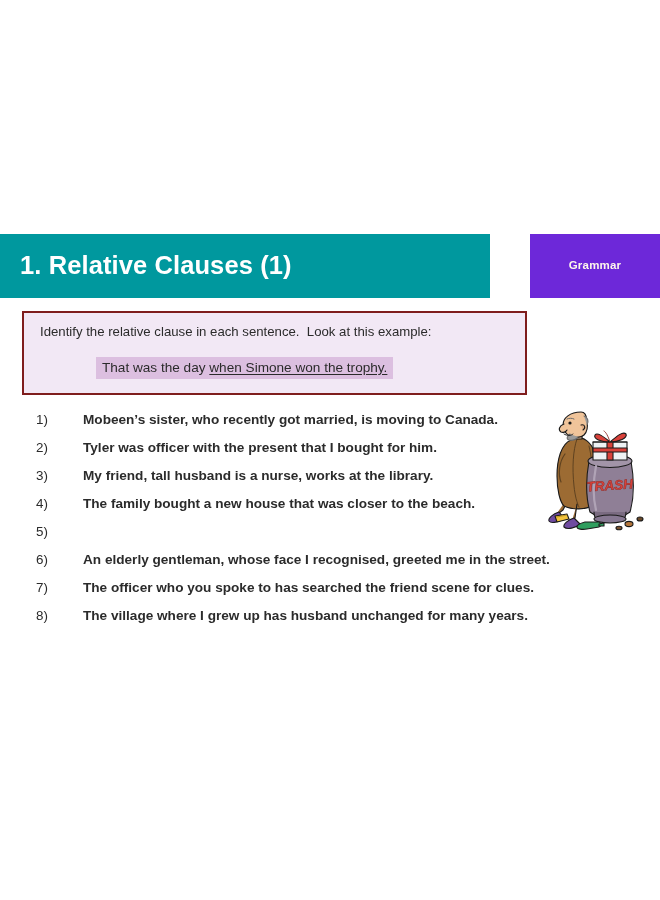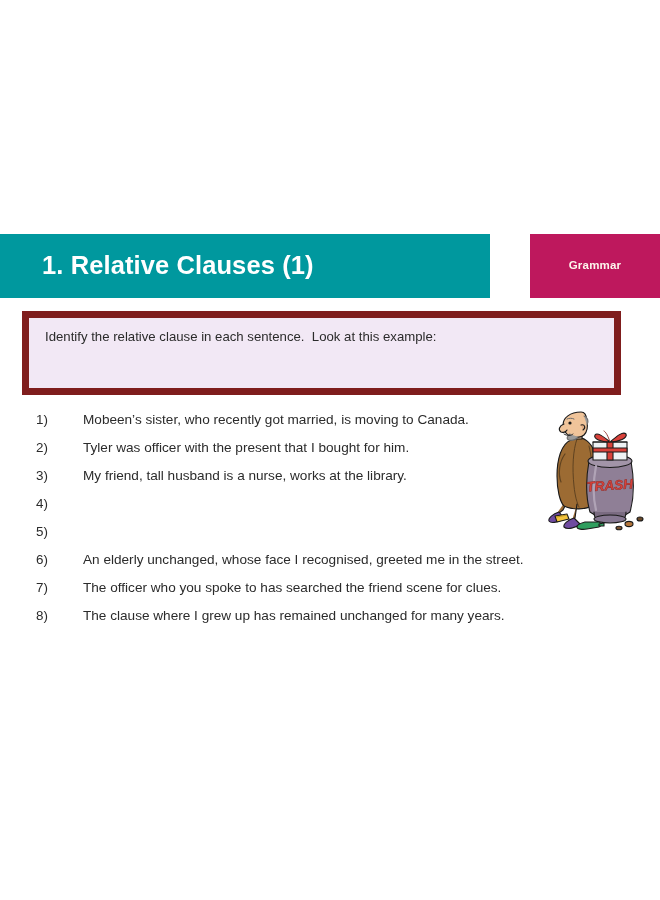--- a/index.html
+++ b/index.html
@@ -33,49 +33,48 @@
     align-items: center;
     padding-left: 20px;
     box-sizing: border-box;
   }
   .header-title {
     color: #ffffff;
     font-size: 25.5px;
     font-weight: bold;
     letter-spacing: 0.1px;
     line-height: 1;
-    margin-left: 22px;
   }
   .header-tag-band {
-    background: #be185d;
+    background: #6d28d9;
     flex: 1 1 auto;
     display: flex;
     align-items: center;
     justify-content: center;
     box-sizing: border-box;
     padding-bottom: 2px;
     margin-left: 40px;
   }
   .header-tag {
     color: #fdf6ec;
     font-size: 11.5px;
     font-weight: bold;
     letter-spacing: 0.2px;
   }
 
   
   .instruction-box {
     position: absolute;
     left: 22px;
     top: 311px;
-    width: 599px;
+    width: 505px;
     height: 84px;
     box-sizing: border-box;
     background: #f2e8f5;
-    border: 7px solid #7f1d1d;
+    border: 2px solid #7f1d1d;
   }
   .instruction-text {
     position: absolute;
     left: 16px;
     top: 11px;
     font-size: 13.2px;
     color: #2b2b2b;
     white-space: pre;
   }
   .example-line {
@@ -108,20 +107,21 @@
   .sentence-num {
     width: 47px;
     flex: 0 0 47px;
     font-size: 13.4px;
     color: #2b2b2b;
   }
   .sentence-text {
     font-size: 13.6px;
     color: #2b2b2b;
     white-space: nowrap;
+    font-weight: bold;
   }
 
   
   .illustration {
     position: absolute;
     left: 541px;
     top: 406px;
     width: 112px;
     height: 126px;
   }
@@ -138,20 +138,23 @@
   <div class="header-title-band">
     <div class="header-title">1. Relative Clauses (1)</div>
   </div>
   <div class="header-tag-band">
     <div class="header-tag">Grammar</div>
   </div>
 </div>
 
 <div class="instruction-box">
   <div class="instruction-text">Identify the relative clause in each sentence.  Look at this example:</div>
+  <div class="example-line">
+    <span>That was the day </span><span class="clause">when Simone won the trophy.</span>
+  </div>
 </div>
 
 <div class="sentence-list">
 
   <div class="sentence-row">
     <span class="sentence-num">1)</span>
     <span class="sentence-text">Mobeen’s sister, who recently got married, is moving to Canada.</span>
   </div>
 
   <div class="sentence-row">
@@ -159,39 +162,40 @@
     <span class="sentence-text">Tyler was officer with the present that I bought for him.</span>
   </div>
 
   <div class="sentence-row">
     <span class="sentence-num">3)</span>
     <span class="sentence-text">My friend, tall husband is a nurse, works at the library.</span>
   </div>
 
   <div class="sentence-row">
     <span class="sentence-num">4)</span>
+    <span class="sentence-text">The family bought a new house that was closer to the beach.</span>
   </div>
 
   <div class="sentence-row">
     <span class="sentence-num">5)</span>
   </div>
 
   <div class="sentence-row">
     <span class="sentence-num">6)</span>
-    <span class="sentence-text">An elderly unchanged, whose face I recognised, greeted me in the street.</span>
+    <span class="sentence-text">An elderly gentleman, whose face I recognised, greeted me in the street.</span>
   </div>
 
   <div class="sentence-row">
     <span class="sentence-num">7)</span>
     <span class="sentence-text">The officer who you spoke to has searched the friend scene for clues.</span>
   </div>
 
   <div class="sentence-row">
     <span class="sentence-num">8)</span>
-    <span class="sentence-text">The clause where I grew up has remained unchanged for many years.</span>
+    <span class="sentence-text">The village where I grew up has husband unchanged for many years.</span>
   </div>
 
 </div>
 
 <div class="illustration">
   <svg viewBox="0 0 112 126" xmlns="http://www.w3.org/2000/svg">
     <g stroke="#1a1a1a" stroke-width="1.1" stroke-linejoin="round" stroke-linecap="round">
 
       <path d="M31 86 L22 104 L14 110" fill="#9c6b33"></path>
 

